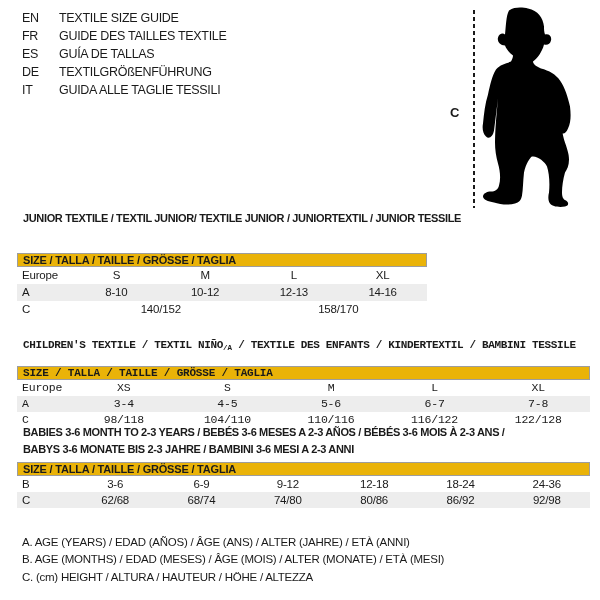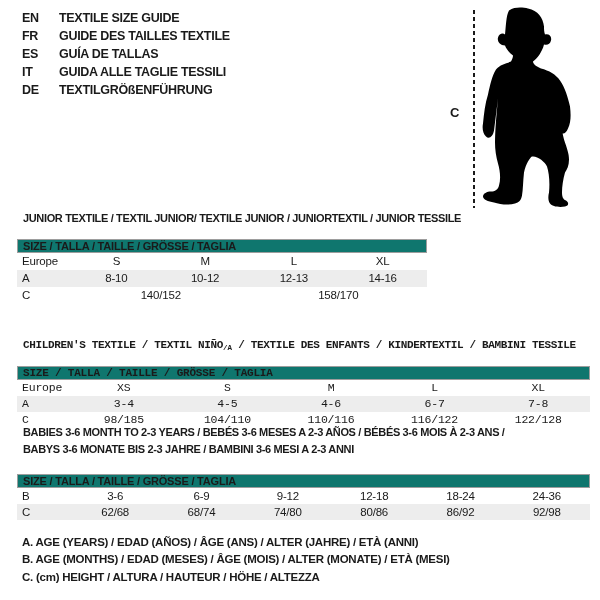--- a/index.html
+++ b/index.html
@@ -5,83 +5,83 @@
   html,body { margin:0; padding:0; }
   body {
     width:600px; height:600px; position:relative; overflow:hidden;
     background:#ffffff; color:#1a1a1a;
     font-family:"Liberation Sans", sans-serif;
   }
   .page { position:absolute; inset:0; }
 
   
   .lang-header { position:absolute; left:22px; top:9px; }
-  .lang-row { display:flex; line-height:18px; font-weight:bold; font-size:12.5px; letter-spacing:-0.3px; white-space:nowrap; }
+  .lang-row { display:flex; line-height:18px; font-weight:normal; font-size:12.5px; letter-spacing:-0.3px; white-space:nowrap; }
   .lang-code { width:37px; }
 
   
   .figure-line {
     position:absolute; left:473px; top:10px; width:2px; height:198px;
     background:repeating-linear-gradient(to bottom,#1a1a1a 0 4px, transparent 4px 7px);
   }
   .figure-label { position:absolute; left:450px; top:105px; font-weight:bold; font-size:13px; }
   .figure-svg { position:absolute; left:482px; top:6px; }
 
   
   .size-table { position:absolute; left:17px; }
   .t-junior   { top:211px; width:410px; }
   .t-children { top:338px; width:573px;font-family:Liberation Mono, monospace; }
   .t-babies   { top:424px; width:573px; }
   .titles { margin-left:6px; white-space:nowrap; }
-  .t-junior   .titles { margin-bottom:14px; }
+  .t-junior   .titles { margin-bottom:28px; }
   .t-children .titles { margin-bottom:11px; }
-  .t-babies   .titles { margin-bottom:16px; }
+  .t-babies   .titles { margin-bottom:4px; }
   .table-title { font-weight:bold; font-size:11px; line-height:14px; letter-spacing:-0.35px; }
   .t-babies .table-title { line-height:17px; }
   .subseg { font-size:7.5px; vertical-align:-2px; letter-spacing:0; }
 
   .size-bar {
     height:14px; line-height:12px; box-sizing:border-box;
-    background:#0f766e; border:1px solid #9d9d9d;
+    background:#eab308; border:1px solid #9d9d9d;
     font-weight:bold; font-size:11px; letter-spacing:-0.2px; padding-left:5px;
   }
   .t-row { display:flex; height:16px; line-height:16px; font-size:11.5px; letter-spacing:-0.2px; }
   .t-junior .t-row { height:17px; line-height:17px; }
   .t-row.shaded { background:#ededed; }
   .t-row .label { width:55px; padding-left:5px; box-sizing:border-box; }
   .t-row .cell { flex:1; text-align:center; }
 
   
-  .footnotes { position:absolute; left:22px; top:534px; font-weight:bold; font-size:11.5px; line-height:17.4px; letter-spacing:-0.25px; white-space:nowrap; }
+  .footnotes { position:absolute; left:22px; top:534px; font-weight:normal; font-size:11.5px; line-height:17.4px; letter-spacing:-0.25px; white-space:nowrap; }
 </style>
 </head>
 <body>
 
 <div class="page">
 
   <div class="lang-header">
       <div class="lang-row">
         <span class="lang-code">EN</span>
         <span class="lang-title">TEXTILE SIZE GUIDE</span>
       </div>
       <div class="lang-row">
         <span class="lang-code">FR</span>
         <span class="lang-title">GUIDE DES TAILLES TEXTILE</span>
       </div>
       <div class="lang-row">
         <span class="lang-code">ES</span>
         <span class="lang-title">GUÍA DE TALLAS</span>
       </div>
       <div class="lang-row">
+        <span class="lang-code">DE</span>
+        <span class="lang-title">TEXTILGRÖßENFÜHRUNG</span>
+      </div>
+      <div class="lang-row">
         <span class="lang-code">IT</span>
         <span class="lang-title">GUIDA ALLE TAGLIE TESSILI</span>
-      </div>
-      <div class="lang-row">
-        <span class="lang-code">DE</span>
-        <span class="lang-title">TEXTILGRÖßENFÜHRUNG</span>
       </div>
     </div>
 
   <div class="figure-line"></div>
   <div class="figure-label">C</div>
 
   <svg class="figure-svg" width="92" height="203" viewBox="0 0 92 202" xmlns="http://www.w3.org/2000/svg">
     <path fill="#000000" d="
       M27 4
       C33 0 41 1 46 2
@@ -166,27 +166,27 @@
         <span class="cell">XS</span>
         <span class="cell">S</span>
         <span class="cell">M</span>
         <span class="cell">L</span>
         <span class="cell">XL</span>
       </div>
       <div class="t-row shaded">
         <span class="label">A</span>
         <span class="cell">3-4</span>
         <span class="cell">4-5</span>
-        <span class="cell">4-6</span>
+        <span class="cell">5-6</span>
         <span class="cell">6-7</span>
         <span class="cell">7-8</span>
       </div>
       <div class="t-row">
         <span class="label">C</span>
-        <span class="cell">98/185</span>
+        <span class="cell">98/118</span>
         <span class="cell">104/110</span>
         <span class="cell">110/116</span>
         <span class="cell">116/122</span>
         <span class="cell">122/128</span>
       </div>
     </div>
   <div class="size-table t-babies">
       <div class="titles">
         <div class="table-title"><span>BABIES 3-6 MONTH TO 2-3 YEARS / BEBÉS 3-6 MESES A 2-3 AÑOS / BÉBÉS 3-6 MOIS À 2-3 ANS /</span></div>
         <div class="table-title"><span>BABYS 3-6 MONATE BIS 2-3 JAHRE / BAMBINI 3-6 MESI A 2-3 ANNI</span></div>

